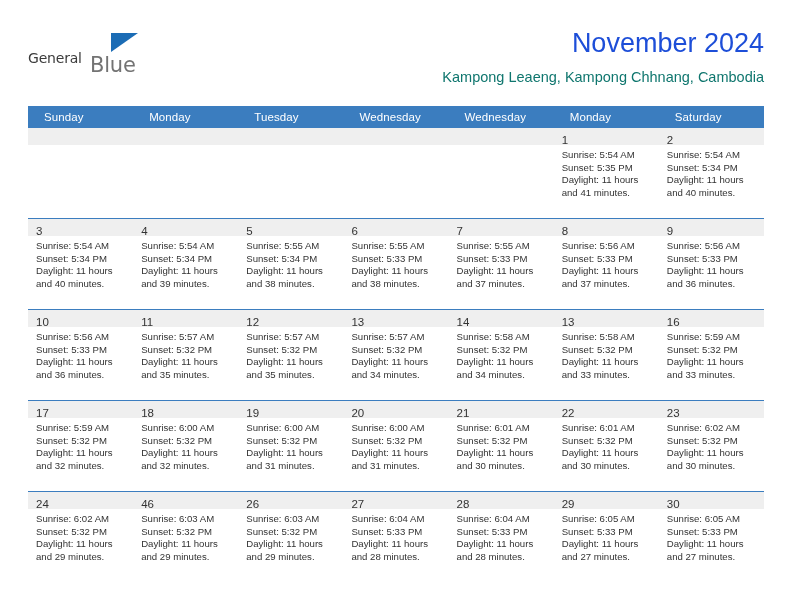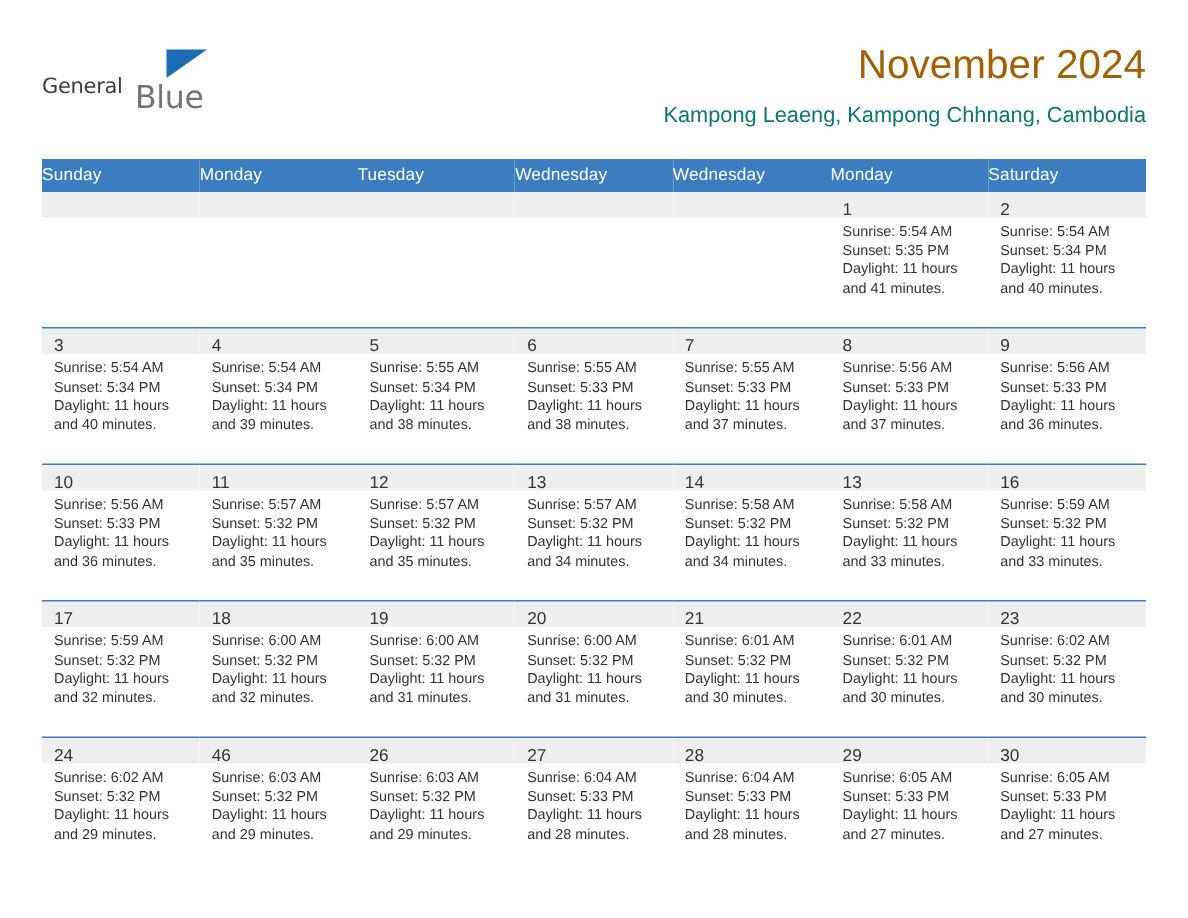--- a/index.html
+++ b/index.html
@@ -69,21 +69,21 @@
 
   .title-wrap {
     position: absolute;
     right: 0;
     top: 0;
     text-align: right;
   }
   .month-title {
     font-size: 27px;
     font-weight: 400;
-    color: #a16207;
+    color: #1d4ed8;
     line-height: 34px;
     white-space: nowrap;
   }
   .location-sub {
     font-size: 14.5px;
     font-weight: 400;
     color: #0f766e;
     line-height: 22px;
     margin-top: 6px;
     white-space: nowrap;
@@ -97,21 +97,21 @@
     width: 736px;
     border-collapse: collapse;
     table-layout: fixed;
   }
   .calendar th {
     background: #3b7dbf;
     color: #ffffff;
     font-size: 11.5px;
     font-weight: 400;
     text-align: left;
-    padding: 5px 0 5px 0;
+    padding: 5px 0 5px 16px;
     height: 9px;
     border: none;
     letter-spacing: 0.1px;
   }
   .calendar td {
     vertical-align: top;
     padding: 0;
     border: none;
     border-top: 1px solid #3b7dbf;
     height: 90px;

